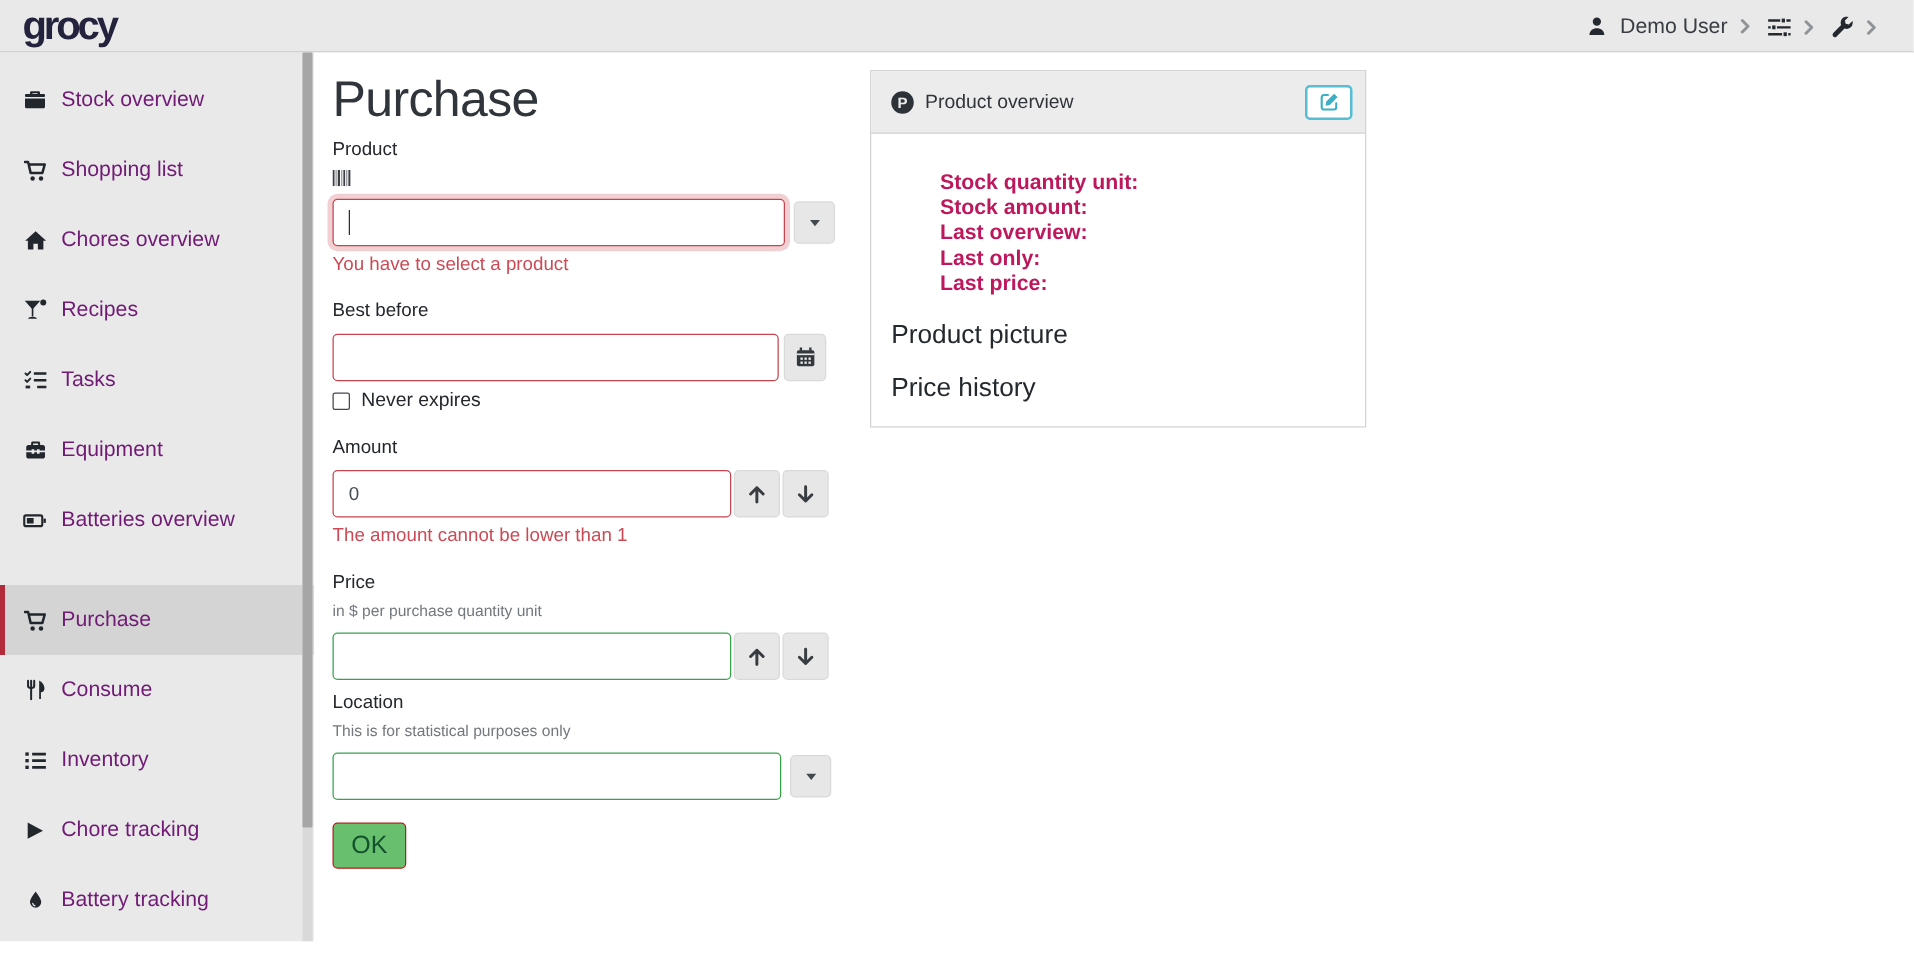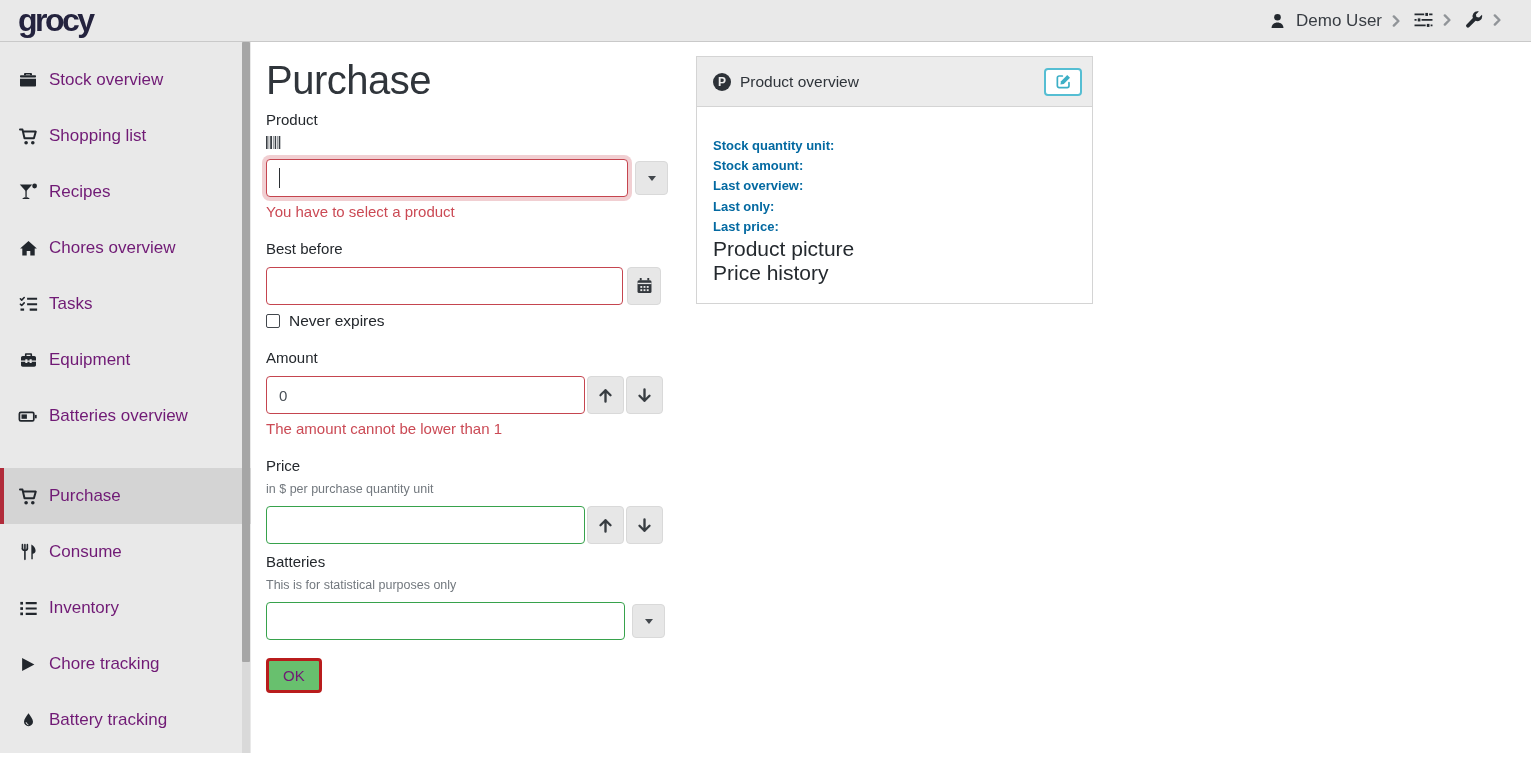--- a/index.html
+++ b/index.html
@@ -12,21 +12,21 @@
   
   .topbar {
     height:42px; background:#e9e9e9; border-bottom:1px solid #c9c9c9;
     display:flex; align-items:center; justify-content:space-between;
     padding:0 30px 0 18px;
   }
   .logo {
     font-size:32px; font-weight:bold; letter-spacing:-2.5px;
     color:#24233e; cursor:pointer; user-select:none;
   }
-  .topbar-right { display:flex; align-items:flex-start; gap:14px; color:#34393f; }
+  .topbar-right { display:flex; align-items:flex-end; gap:14px; color:#34393f; }
   .menu-group { display:flex; align-items:center; gap:10px; cursor:pointer; }
   .tb-icon { display:flex; align-items:center; color:#24292f; }
   .user-label { font-size:17px; color:#383d43; }
   .chev { display:flex; align-items:center; color:#909498; }
   
   .shell { display:flex; height:711px; }
   .sidebar {
     position:relative; flex:none; width:251px; background:#e9e9e9;
     padding-top:10px;
   }
@@ -71,41 +71,41 @@
   .fg-date { margin-bottom:19px; }
   .fg-amount { margin-bottom:20px; }
   .fg-price { margin-bottom:9px; }
   .fg-location { margin-bottom:18px; }
   .checkbox-row { display:flex; align-items:center; gap:9px; margin-top:7px; font-size:15.5px; color:#24282d; cursor:pointer; }
   .checkbox {
     appearance:none; -webkit-appearance:none; width:14px; height:14px; margin:0;
     border:1px solid #42474d; border-radius:2px; background:#fff; cursor:pointer;
   }
   .ok-btn {
-    background:#68c06e; color:#701a75; border:3px solid #b91c1c; border-radius:4px;
-    font-size:15px; font-family:inherit; padding:6px 14px; cursor:pointer;
+    background:#68c06e; color:#14532d; border:1px solid #b91c1c; border-radius:4px;
+    font-size:20px; font-family:inherit; padding:6px 14px; cursor:pointer;
   }
   
   .card { width:397px; margin-left:31px; border:1px solid #d4d4d4; background:#fff; }
   .card-header {
     background:#ececec; border-bottom:1px solid #d4d4d4; height:50px;
     display:flex; align-items:center; padding:0 10px 0 16px;
   }
   .p-circle {
     width:18px; height:18px; border-radius:50%; background:#2d3238; color:#ececec;
     font-weight:bold; font-size:12px; display:flex; align-items:center; justify-content:center; flex:none;
   }
   .card-title { font-size:15.5px; margin-left:9px; color:#2f343a; }
   .edit-btn {
     margin-left:auto; width:38px; height:28px; background:#fff; border:2px solid #55bed3;
     border-radius:4px; color:#3cafc6; display:flex; align-items:center; justify-content:center; cursor:pointer;
   }
   .card-body { padding:29px 16px 18px; }
-  .ov-field { font-size:13px; font-weight:bold; color:#0369a1; line-height:20.2px; }
-  .ov-heading { font-size:21px; color:#24292e; font-weight:400; }
+  .ov-field { font-size:17px; font-weight:bold; color:#be185d; line-height:20.2px;margin-left:39px; }
+  .ov-heading { font-size:21px; color:#24292e; margin-top:19px; font-weight:400; }
 </style>
 </head>
 <body>
 
 <div class="topbar">
   <div class="logo">grocy</div>
   <div class="topbar-right">
     <div class="menu-group">
       <span class="tb-icon">
         <svg width="17" height="18" viewBox="0 0 18 18">
@@ -173,36 +173,36 @@
             <svg width="19" height="17" viewBox="0 0 19 17">
               <path d="M1 1.6h2.5l2 8.7h9.4l1.9-6.7H4.3" fill="none" stroke="currentColor" stroke-width="2" stroke-linejoin="round" stroke-linecap="round"></path>
               <circle cx="7.1" cy="14.7" r="1.8" fill="currentColor"></circle>
               <circle cx="13.8" cy="14.7" r="1.8" fill="currentColor"></circle>
             </svg>
           </span>
     <span class="nav-label">Shopping list</span>
   </div>
         <div class="nav-item">
     <span class="nav-icon">
+            <svg width="19" height="17" viewBox="0 0 18 17" fill="currentColor">
+              <path d="M9 1 17.4 8.5h-2.2v7h-4.4V11H7.2v4.5H2.8v-7H.6z"></path>
+            </svg>
+          </span>
+    <span class="nav-label">Chores overview</span>
+  </div>
+        <div class="nav-item">
+    <span class="nav-icon">
             <svg width="19" height="18" viewBox="0 0 19 18" fill="currentColor">
               <path d="M.8 1.6h12.4L7 8.6z"></path>
               <rect x="6.4" y="7.6" width="1.3" height="6.6"></rect>
               <path d="M3.4 16c0-1.1 2-1.7 3.6-1.7s3.6.6 3.6 1.7z"></path>
               <circle cx="15.6" cy="3" r="2.4"></circle>
             </svg>
           </span>
     <span class="nav-label">Recipes</span>
-  </div>
-        <div class="nav-item">
-    <span class="nav-icon">
-            <svg width="19" height="17" viewBox="0 0 18 17" fill="currentColor">
-              <path d="M9 1 17.4 8.5h-2.2v7h-4.4V11H7.2v4.5H2.8v-7H.6z"></path>
-            </svg>
-          </span>
-    <span class="nav-label">Chores overview</span>
   </div>
         <div class="nav-item">
     <span class="nav-icon">
             <svg width="19" height="17" viewBox="0 0 18 17">
               <g stroke="currentColor" stroke-width="2.1">
                 <path d="M7.6 2.8h10M7.6 8.2h10M10.2 13.6h7.4"></path>
               </g>
               <g fill="none" stroke="currentColor" stroke-width="1.6" stroke-linecap="round" stroke-linejoin="round">
                 <path d="M.9 2.8 2.2 4.1 4.7 1.5M.9 8.2 2.2 9.5 4.7 6.9"></path>
               </g>
@@ -396,21 +396,21 @@
                   <path d="M9 2.6v12M3.7 9.3 9 14.6l5.3-5.3"></path>
                 </svg>
             </span>
           </button>
         </div>
       </div>
 
       
       <div class="fg-location">
         <div class="form-label">
-          <span>Batteries</span>
+          <span>Location</span>
           <span class="hint">This is for statistical purposes only</span>
         </div>
         <div class="row">
           <input class="input green w-product" type="text" value="" style="">
           <button class="addon-btn btn-dd">
             <span class="caret-down"></span>
           </button>
         </div>
       </div>
 

